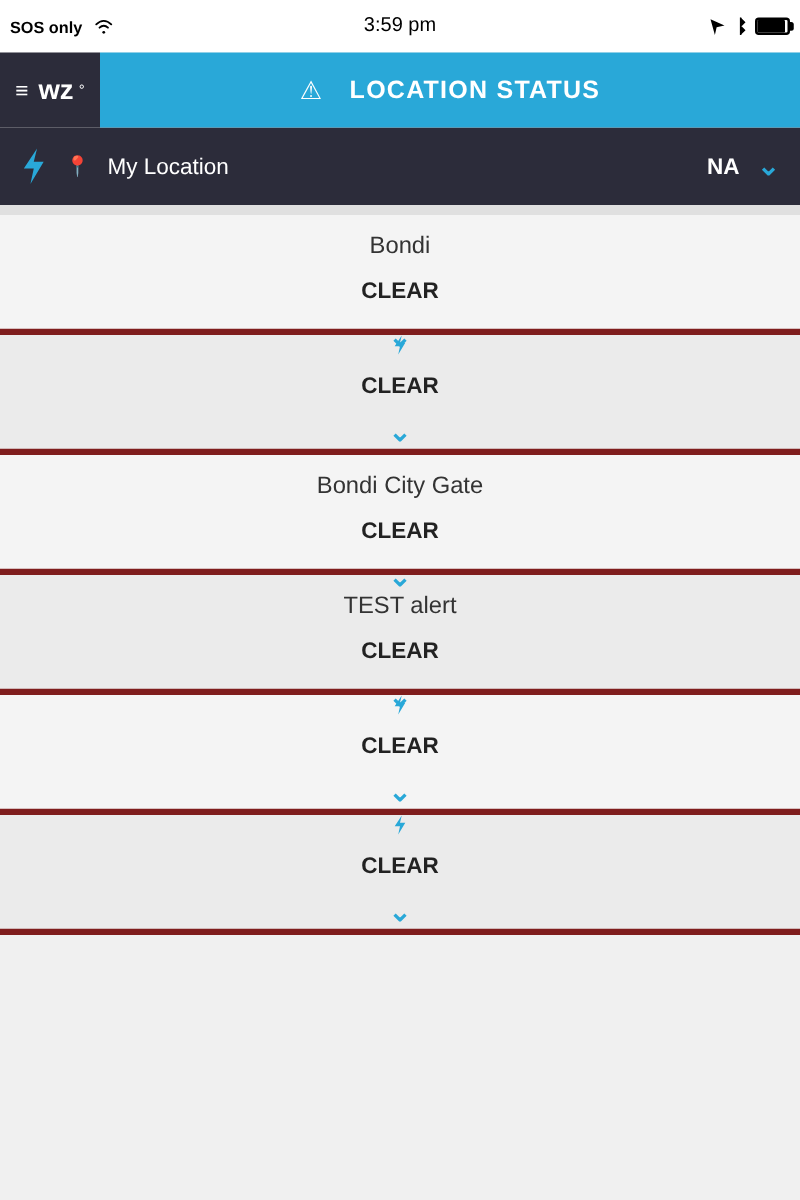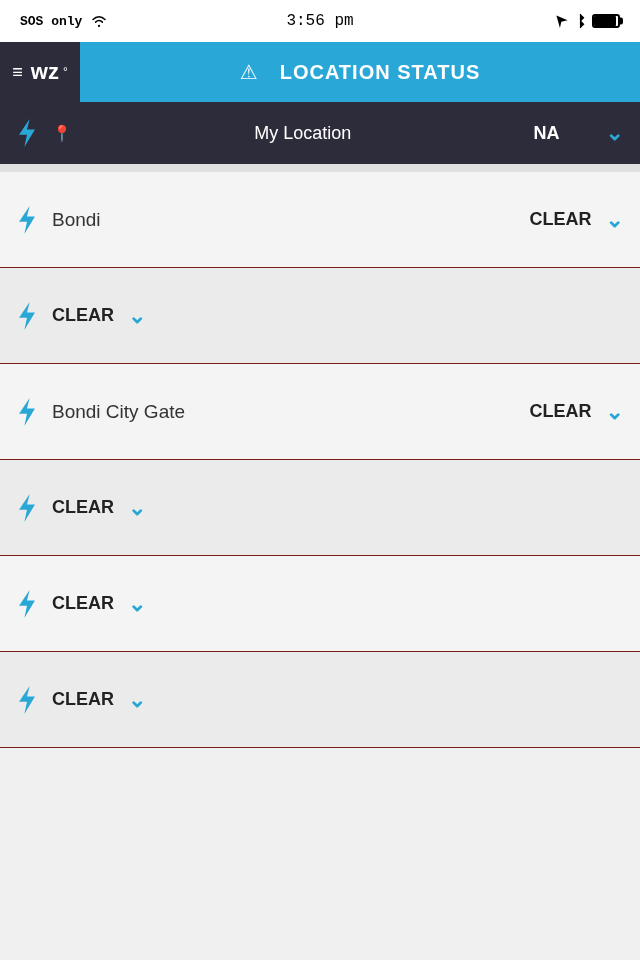--- a/index.html
+++ b/index.html
@@ -11,25 +11,24 @@
       min-height: 960px;
     }
 
     
     .status-bar {
       background: #fff;
       height: 42px;
       display: flex;
       align-items: center;
       justify-content: space-between;
-      padding: 0 20px;
+      padding: 0 8px;
       font-size: 14px;
       font-weight: 500;
       color: #000;
-      font-family: Liberation Mono, monospace;
     }
     .status-bar-left {
       display: flex;
       align-items: center;
       gap: 8px;
       font-weight: 600;
       font-size: 13px;
     }
     .status-bar-center {
       font-size: 16px;
@@ -135,27 +134,26 @@
     }
     .location-pin-icon {
       color: #fff;
       font-size: 16px;
     }
     .location-label {
       color: #fff;
       font-size: 18px;
       font-weight: 500;
       flex: 1;
-      text-align: center;
     }
     .location-status-na {
       color: #fff;
       font-size: 18px;
       font-weight: 700;
-      margin-right: 32px;
+      margin-right: 0;
     }
     .chevron-down {
       color: #29a8d8;
       font-size: 22px;
       font-weight: 700;
     }
 
     
     .section-divider {
       height: 8px;
@@ -163,22 +161,23 @@
     }
 
     
     .location-item {
       background: #f4f4f4;
       height: 96px;
       display: flex;
       align-items: center;
       padding: 0 16px;
       gap: 14px;
-      border-bottom: 1px solid #7f1d1d;
+      border-bottom: 5px solid #7f1d1d;
       cursor: pointer;
+      flex-direction: column;
     }
     .location-item:nth-child(even) {
       background: #ebebeb;
     }
     .item-name {
       color: #333;
       font-size: 19px;
       font-weight: 400;
       flex: 1;
     }
@@ -200,21 +199,21 @@
 <div class="status-bar">
   <div class="status-bar-left">
     <span>SOS only</span>
 
     <svg width="18" height="14" viewBox="0 0 24 18" fill="none" xmlns="http://www.w3.org/2000/svg">
       <path d="M12 14a1.5 1.5 0 1 1 0 3 1.5 1.5 0 0 1 0-3z" fill="#000"></path>
       <path d="M7.5 10.5C8.9 9.1 10.35 8.4 12 8.4s3.1.7 4.5 2.1" stroke="#000" stroke-width="2" fill="none" stroke-linecap="round"></path>
       <path d="M4 7C6.4 4.6 9 3.2 12 3.2s5.6 1.4 8 3.8" stroke="#000" stroke-width="2" fill="none" stroke-linecap="round"></path>
     </svg>
   </div>
-  <div class="status-bar-center">3:56 pm</div>
+  <div class="status-bar-center">3:59 pm</div>
   <div class="status-bar-right">
 
     <svg width="14" height="14" viewBox="0 0 20 20" fill="black">
       <path d="M2 2l16 7-9 2-2 9z"></path>
     </svg>
 
     <svg width="11" height="16" viewBox="0 0 14 20" fill="black">
       <path d="M7 1l5 5-5 5V1zm0 18l5-5-5-5v10z"></path>
       <line x1="7" y1="1" x2="7" y2="19" stroke="black" stroke-width="1.5"></line>
     </svg>
@@ -270,20 +269,21 @@
       <polygon points="14,1 2,19 11,19 8,33 20,13 11,13" fill="#29a8d8"></polygon>
     </svg>
     <span class="item-name">Bondi City Gate</span>
     <span class="item-status">CLEAR</span>
     <span class="item-chevron">⌄</span>
   </div>
     <div class="location-item">
     <svg class="bolt-svg" viewBox="0 0 22 34" xmlns="http://www.w3.org/2000/svg">
       <polygon points="14,1 2,19 11,19 8,33 20,13 11,13" fill="#29a8d8"></polygon>
     </svg>
+    <span class="item-name">TEST alert</span>
     <span class="item-status">CLEAR</span>
     <span class="item-chevron">⌄</span>
   </div>
     <div class="location-item">
     <svg class="bolt-svg" viewBox="0 0 22 34" xmlns="http://www.w3.org/2000/svg">
       <polygon points="14,1 2,19 11,19 8,33 20,13 11,13" fill="#29a8d8"></polygon>
     </svg>
     <span class="item-status">CLEAR</span>
     <span class="item-chevron">⌄</span>
   </div>

